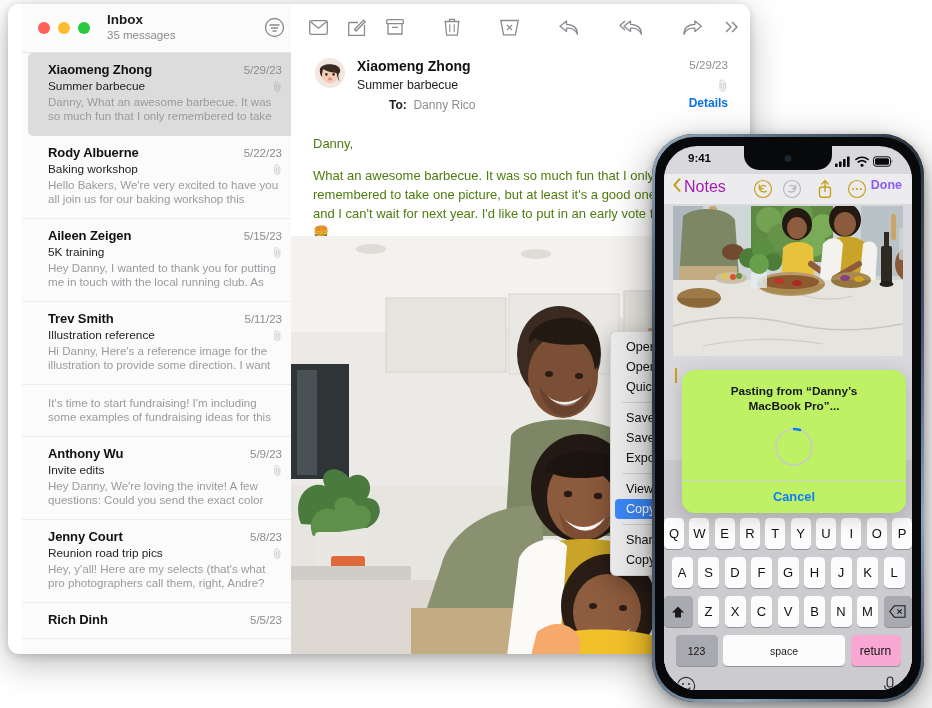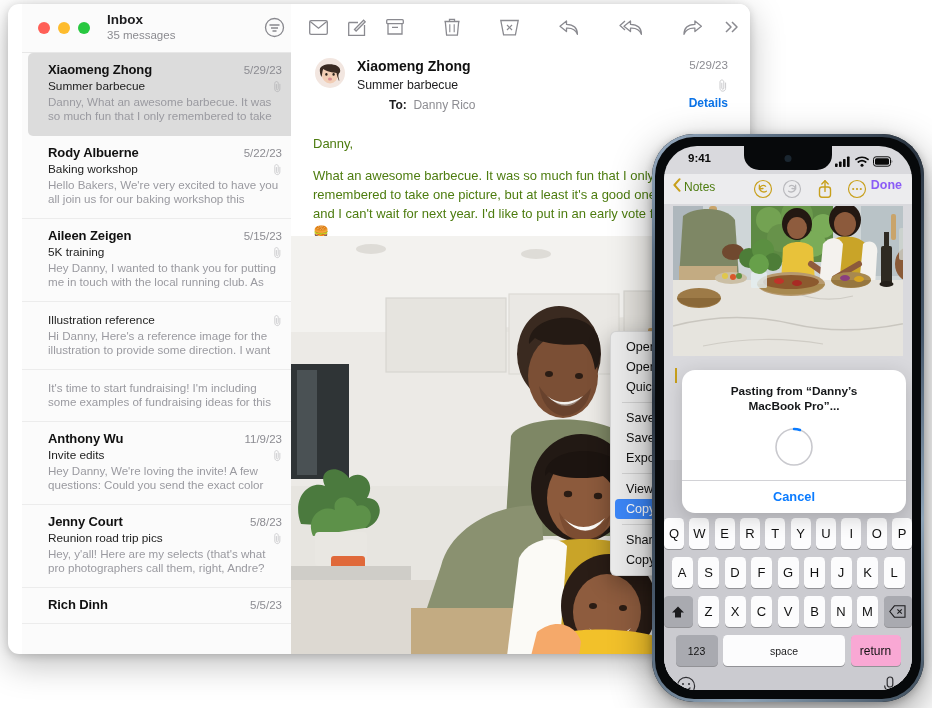--- a/index.html
+++ b/index.html
@@ -86,31 +86,31 @@
     background:#07090b;border-radius:0 0 15px 15px;z-index:12;}
   #notch-cam{position:absolute;left:50%;transform:translateX(-50%);top:9px;width:7px;height:7px;
     border-radius:50%;background:#1a2630;}
 
   #ip-status{position:absolute;left:0;top:0;right:0;height:28px;z-index:11;text-decoration:underline;}
   #ip-time{position:absolute;left:24px;top:6px;font-size:11.5px;font-weight:bold;color:#0a0a0a;}
   #ip-status-icons{position:absolute;right:19px;top:7px;display:flex;align-items:center;gap:4px;}
 
   #notes-bar{position:absolute;left:0;top:28px;right:0;height:30px;background:#ececee;z-index:11;}
   #notes-back{position:absolute;left:9px;top:4px;display:flex;align-items:center;gap:3px;
-    font-size:12px;color:#4d7c0f;}
+    font-size:16px;color:#a21caf;}
   .nt-ic{position:absolute;top:5px;width:20px;height:20px;}
   #nt-undo{left:89px;} #nt-redo{left:118px;} #nt-share{left:151px;} #nt-more{left:183px;}
   #notes-done{position:absolute;right:10px;top:4px;font-size:12.5px;font-weight:bold;color:#8b5cf6;}
 
   #notes-content{position:absolute;left:0;top:58px;right:0;bottom:0;background:#d9d9dd;}
   #note-photo{position:absolute;left:9px;top:2px;right:9px;height:150px;overflow:hidden;background:#c8cdd0;}
   #caret{position:absolute;left:11px;top:164px;width:1.5px;height:15px;background:#c8a01c;}
 
   
-  #paste-dialog{position:absolute;left:18px;top:224px;width:224px;background:#ffffff;
+  #paste-dialog{position:absolute;left:18px;top:224px;width:224px;background:#bef264;
     border-radius:13px;z-index:30;box-shadow:0 5px 20px rgba(0,0,0,.18);overflow:hidden;}
   #pd-text{text-align:center;font-size:11.8px;font-weight:bold;color:#16181a;
     line-height:15px;padding:14px 24px 6px 24px;}
   #pd-spinner{width:42px;height:42px;margin:6px auto 12px auto;position:relative;}
   #pd-divider{height:.5px;background:#d2d2d6;}
   #pd-cancel{text-align:center;font-size:12.8px;color:#0a7bff;font-weight:bold;
     padding:8px 0 9px 0;}
 
   
   #fmt-bar{position:absolute;left:0;top:314px;right:0;height:30px;background:#cdcdd1;z-index:20;}
@@ -190,35 +190,39 @@
           </div>
           <div class="msg-sub-row">
             <span class="msg-subject">5K training</span>
             <svg class="clip" viewBox="0 0 10 13">
               <path d="M7.6 3.6 V9.3 C7.6 11 6.3 12.2 4.8 12.2 C3.3 12.2 2 11 2 9.3 V3 C2 1.9 2.8 1 3.9 1 C5 1 5.8 1.9 5.8 3 V9.1 C5.8 9.7 5.4 10.2 4.8 10.2 C4.2 10.2 3.8 9.7 3.8 9.1 V3.8" fill="none" stroke="#8a8a90" stroke-width="1"></path>
             </svg>
           </div>
           <div class="msg-preview">Hey Danny, I wanted to thank you for putting me in touch with the local running club. As you ca…</div>
         </div>
         <div class="msg-row">
+          <div class="msg-top">
+            <span class="msg-sender">Trev Smith</span>
+            <span class="msg-date">5/11/23</span>
+          </div>
           <div class="msg-sub-row">
             <span class="msg-subject">Illustration reference</span>
             <svg class="clip" viewBox="0 0 10 13">
               <path d="M7.6 3.6 V9.3 C7.6 11 6.3 12.2 4.8 12.2 C3.3 12.2 2 11 2 9.3 V3 C2 1.9 2.8 1 3.9 1 C5 1 5.8 1.9 5.8 3 V9.1 C5.8 9.7 5.4 10.2 4.8 10.2 C4.2 10.2 3.8 9.7 3.8 9.1 V3.8" fill="none" stroke="#8a8a90" stroke-width="1"></path>
             </svg>
           </div>
           <div class="msg-preview">Hi Danny, Here's a reference image for the illustration to provide some direction. I want th…</div>
         </div>
         <div class="msg-row">
           <div class="msg-preview">It's time to start fundraising! I'm including some examples of fundraising ideas for this year. Let…</div>
         </div>
         <div class="msg-row">
           <div class="msg-top">
             <span class="msg-sender">Anthony Wu</span>
-            <span class="msg-date">11/9/23</span>
+            <span class="msg-date">5/9/23</span>
           </div>
           <div class="msg-sub-row">
             <span class="msg-subject">Invite edits</span>
             <svg class="clip" viewBox="0 0 10 13">
               <path d="M7.6 3.6 V9.3 C7.6 11 6.3 12.2 4.8 12.2 C3.3 12.2 2 11 2 9.3 V3 C2 1.9 2.8 1 3.9 1 C5 1 5.8 1.9 5.8 3 V9.1 C5.8 9.7 5.4 10.2 4.8 10.2 C4.2 10.2 3.8 9.7 3.8 9.1 V3.8" fill="none" stroke="#8a8a90" stroke-width="1"></path>
             </svg>
           </div>
           <div class="msg-preview">Hey Danny, We're loving the invite! A few questions: Could you send the exact color cod…</div>
         </div>
         <div class="msg-row">

